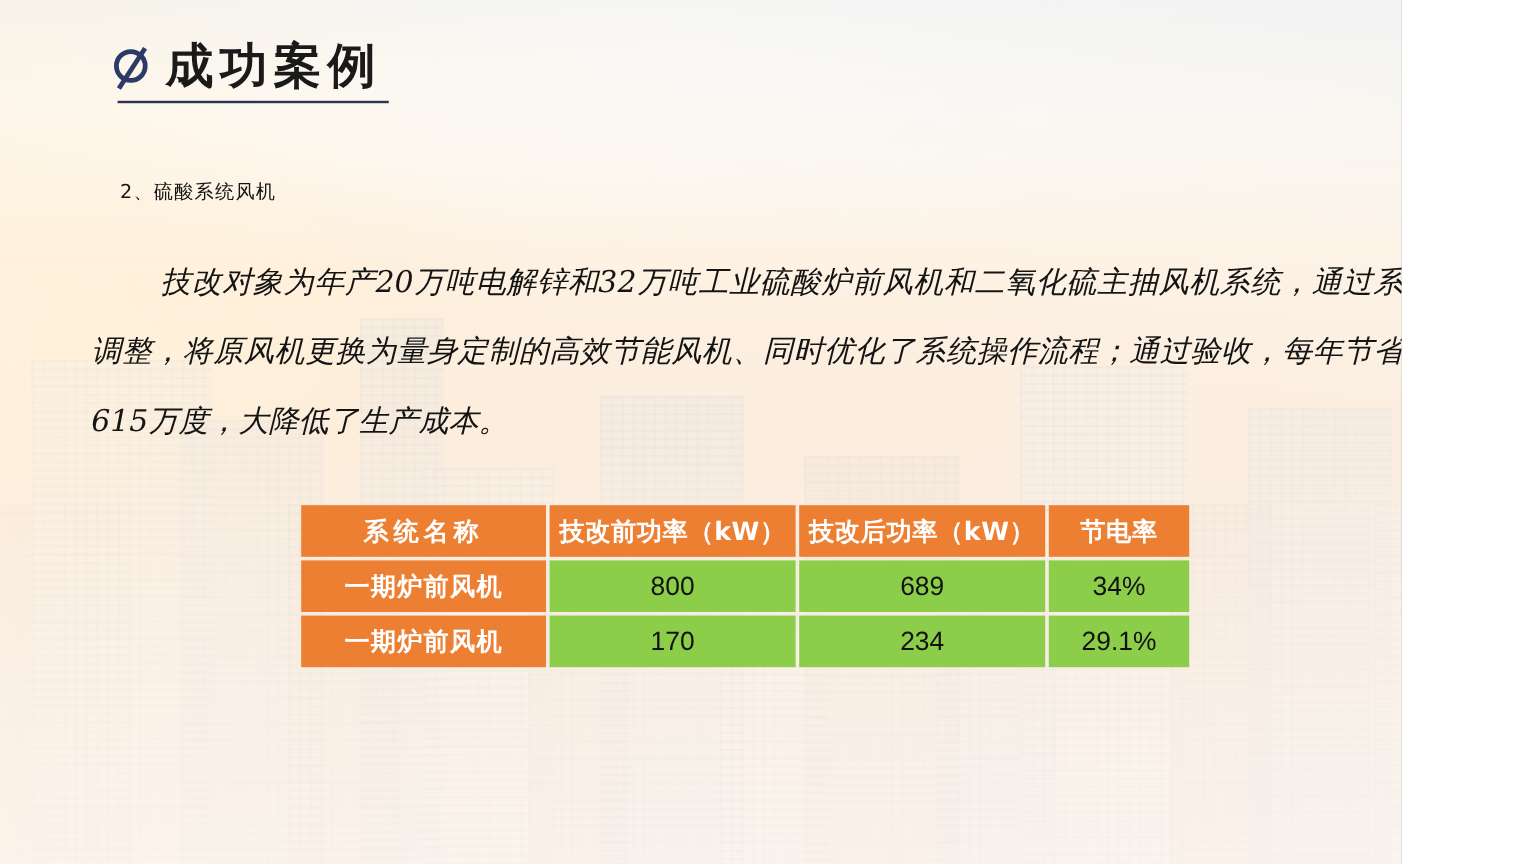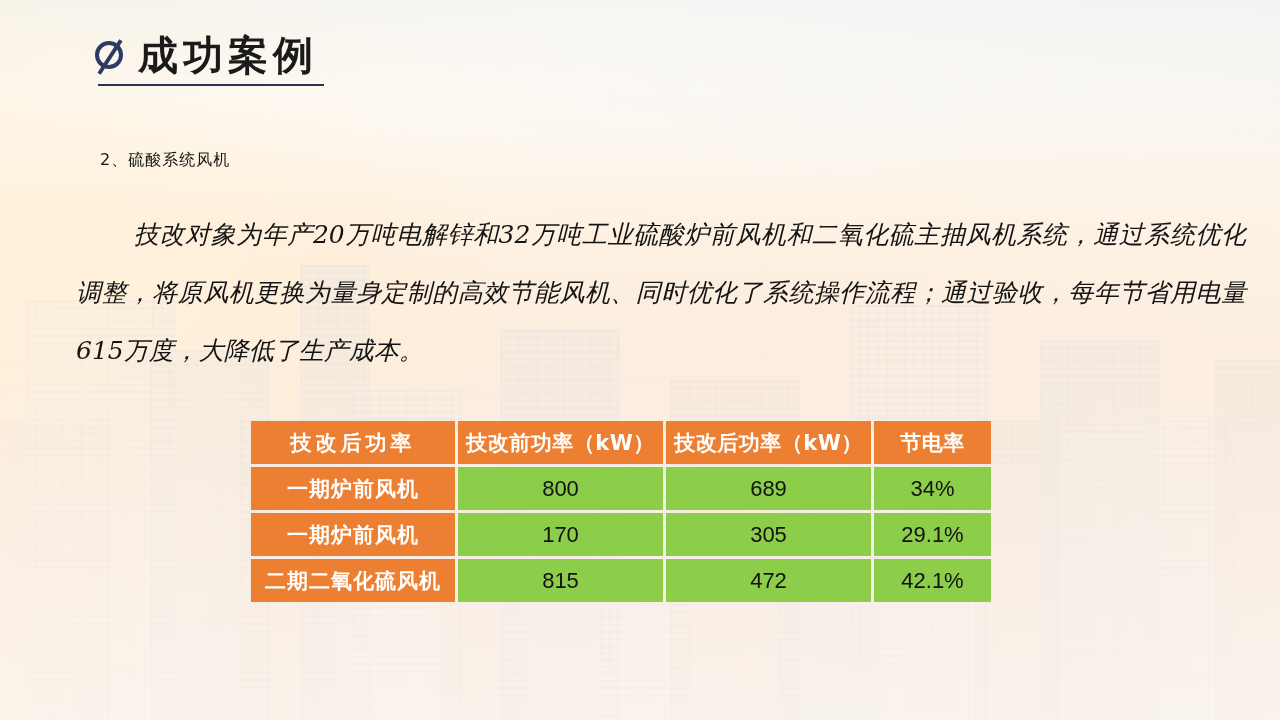--- a/index.html
+++ b/index.html
@@ -7,21 +7,21 @@
     margin: 0;
     padding: 0;
     background: #ffffff;
   }
   body {
     font-family: "DejaVu Sans", "Liberation Sans", sans-serif;
   }
 
   .slide {
     position: relative;
-    width: 1280px;
+    width: 1168px;
     height: 720px;
     overflow: hidden;
     background: #a3a3a3;
   }
 
   
   .bg {
     position: absolute;
     inset: 0;
     overflow: hidden;
@@ -294,41 +294,35 @@
 
   <table class="data-table">
     <colgroup>
       <col class="col-name">
         <col class="col-before">
         <col class="col-after">
         <col class="col-rate">
     </colgroup>
     <thead>
       <tr>
-        <th>技改后功率</th>
+        <th>系统名称</th>
         <th>技改前功率（kW）</th>
         <th>技改后功率（kW）</th>
         <th>节电率</th>
       </tr>
     </thead>
     <tbody>
       <tr>
         <td class="name-cell">一期炉前风机</td>
         <td class="value-cell">800</td>
         <td class="value-cell">689</td>
         <td class="value-cell">34%</td>
       </tr>
       <tr>
         <td class="name-cell">一期炉前风机</td>
         <td class="value-cell">170</td>
-        <td class="value-cell">305</td>
+        <td class="value-cell">234</td>
         <td class="value-cell">29.1%</td>
-      </tr>
-      <tr>
-        <td class="name-cell">二期二氧化硫风机</td>
-        <td class="value-cell">815</td>
-        <td class="value-cell">472</td>
-        <td class="value-cell">42.1%</td>
       </tr>
     </tbody>
   </table>
 
 </div>
 
 </body></html>

